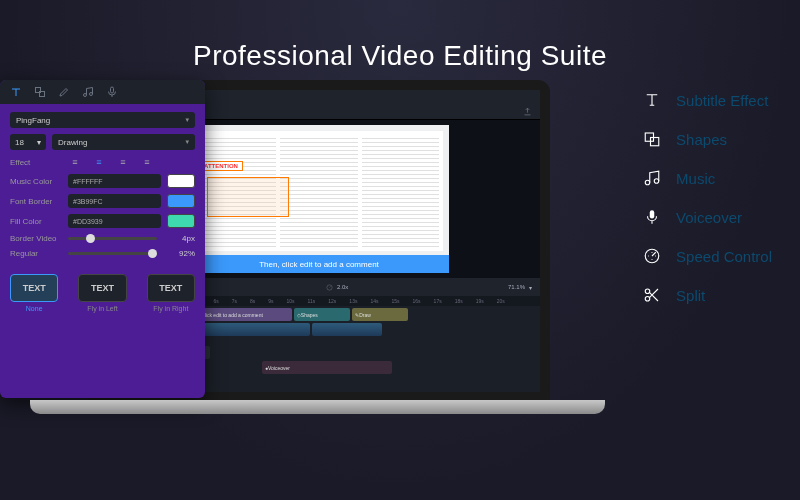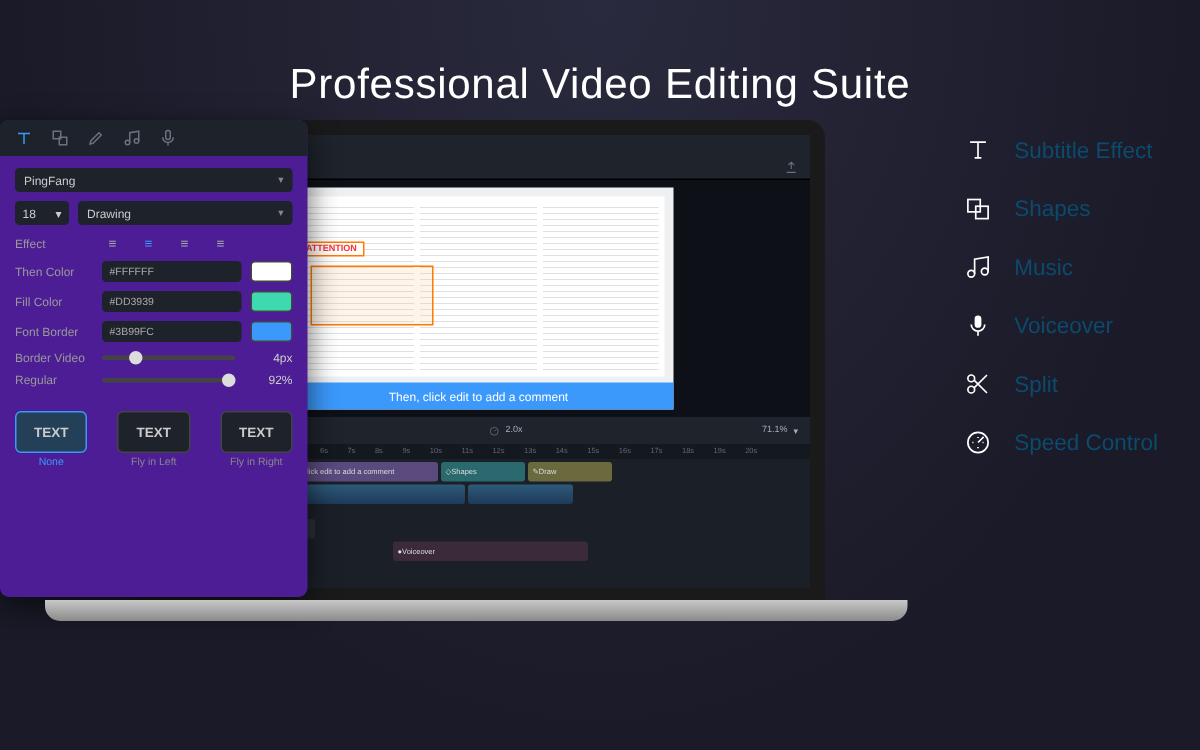--- a/index.html
+++ b/index.html
@@ -291,33 +291,33 @@
       <div class="row">
         <label>Effect</label>
         <div class="aligns">
           <span>≡</span>
           <span class="active">≡</span>
           <span>≡</span>
           <span>≡</span>
         </div>
       </div>
       <div class="row">
-        <label>Then Color</label>
+        <label>Music Color</label>
         <div class="hexfield">#FFFFFF</div>
         <div class="swatch" style="background: rgb(255, 255, 255);"></div>
+      </div>
+      <div class="row">
+        <label>Font Border</label>
+        <div class="hexfield">#3B99FC</div>
+        <div class="swatch" style="background: rgb(59, 153, 252);"></div>
       </div>
       <div class="row">
         <label>Fill Color</label>
         <div class="hexfield">#DD3939</div>
         <div class="swatch" style="background: rgb(63, 217, 176);"></div>
-      </div>
-      <div class="row">
-        <label>Font Border</label>
-        <div class="hexfield">#3B99FC</div>
-        <div class="swatch" style="background: rgb(59, 153, 252);"></div>
       </div>
       <div class="row">
         <label>Border Video</label>
         <div class="slider">
             <div class="thumb" style="left:20%"></div>
           </div>
         <div class="valtxt">4px</div>
       </div>
       <div class="row">
         <label>Regular</label>
@@ -379,29 +379,29 @@
         <svg viewBox="0 0 24 24">
           <rect x="9" y="3" width="6" height="11" rx="3" fill="#fff" stroke="none"></rect>
           <path d="M6 11a6 6 0 0012 0M12 17v4"></path>
         </svg>
       </div>
     <span>Voiceover</span>
   </div>
   <div class="feat">
     <div class="ficon">
         <svg viewBox="0 0 24 24">
+          <circle cx="12" cy="12" r="9"></circle>
+          <path d="M12 12l5-5M12 7v1M7 12h1M12 17v-1M17 12h-1"></path>
+        </svg>
+      </div>
+    <span>Speed Control</span>
+  </div>
+  <div class="feat">
+    <div class="ficon">
+        <svg viewBox="0 0 24 24">
           <circle cx="6" cy="7" r="3"></circle>
           <circle cx="6" cy="17" r="3"></circle>
           <path d="M8.5 8.5L20 20M8.5 15.5L20 4"></path>
         </svg>
       </div>
     <span>Split</span>
   </div>
-  <div class="feat">
-    <div class="ficon">
-        <svg viewBox="0 0 24 24">
-          <circle cx="12" cy="12" r="9"></circle>
-          <path d="M12 12l5-5M12 7v1M7 12h1M12 17v-1M17 12h-1"></path>
-        </svg>
-      </div>
-    <span>Speed Control</span>
-  </div>
 </div>
 
 </body></html>

